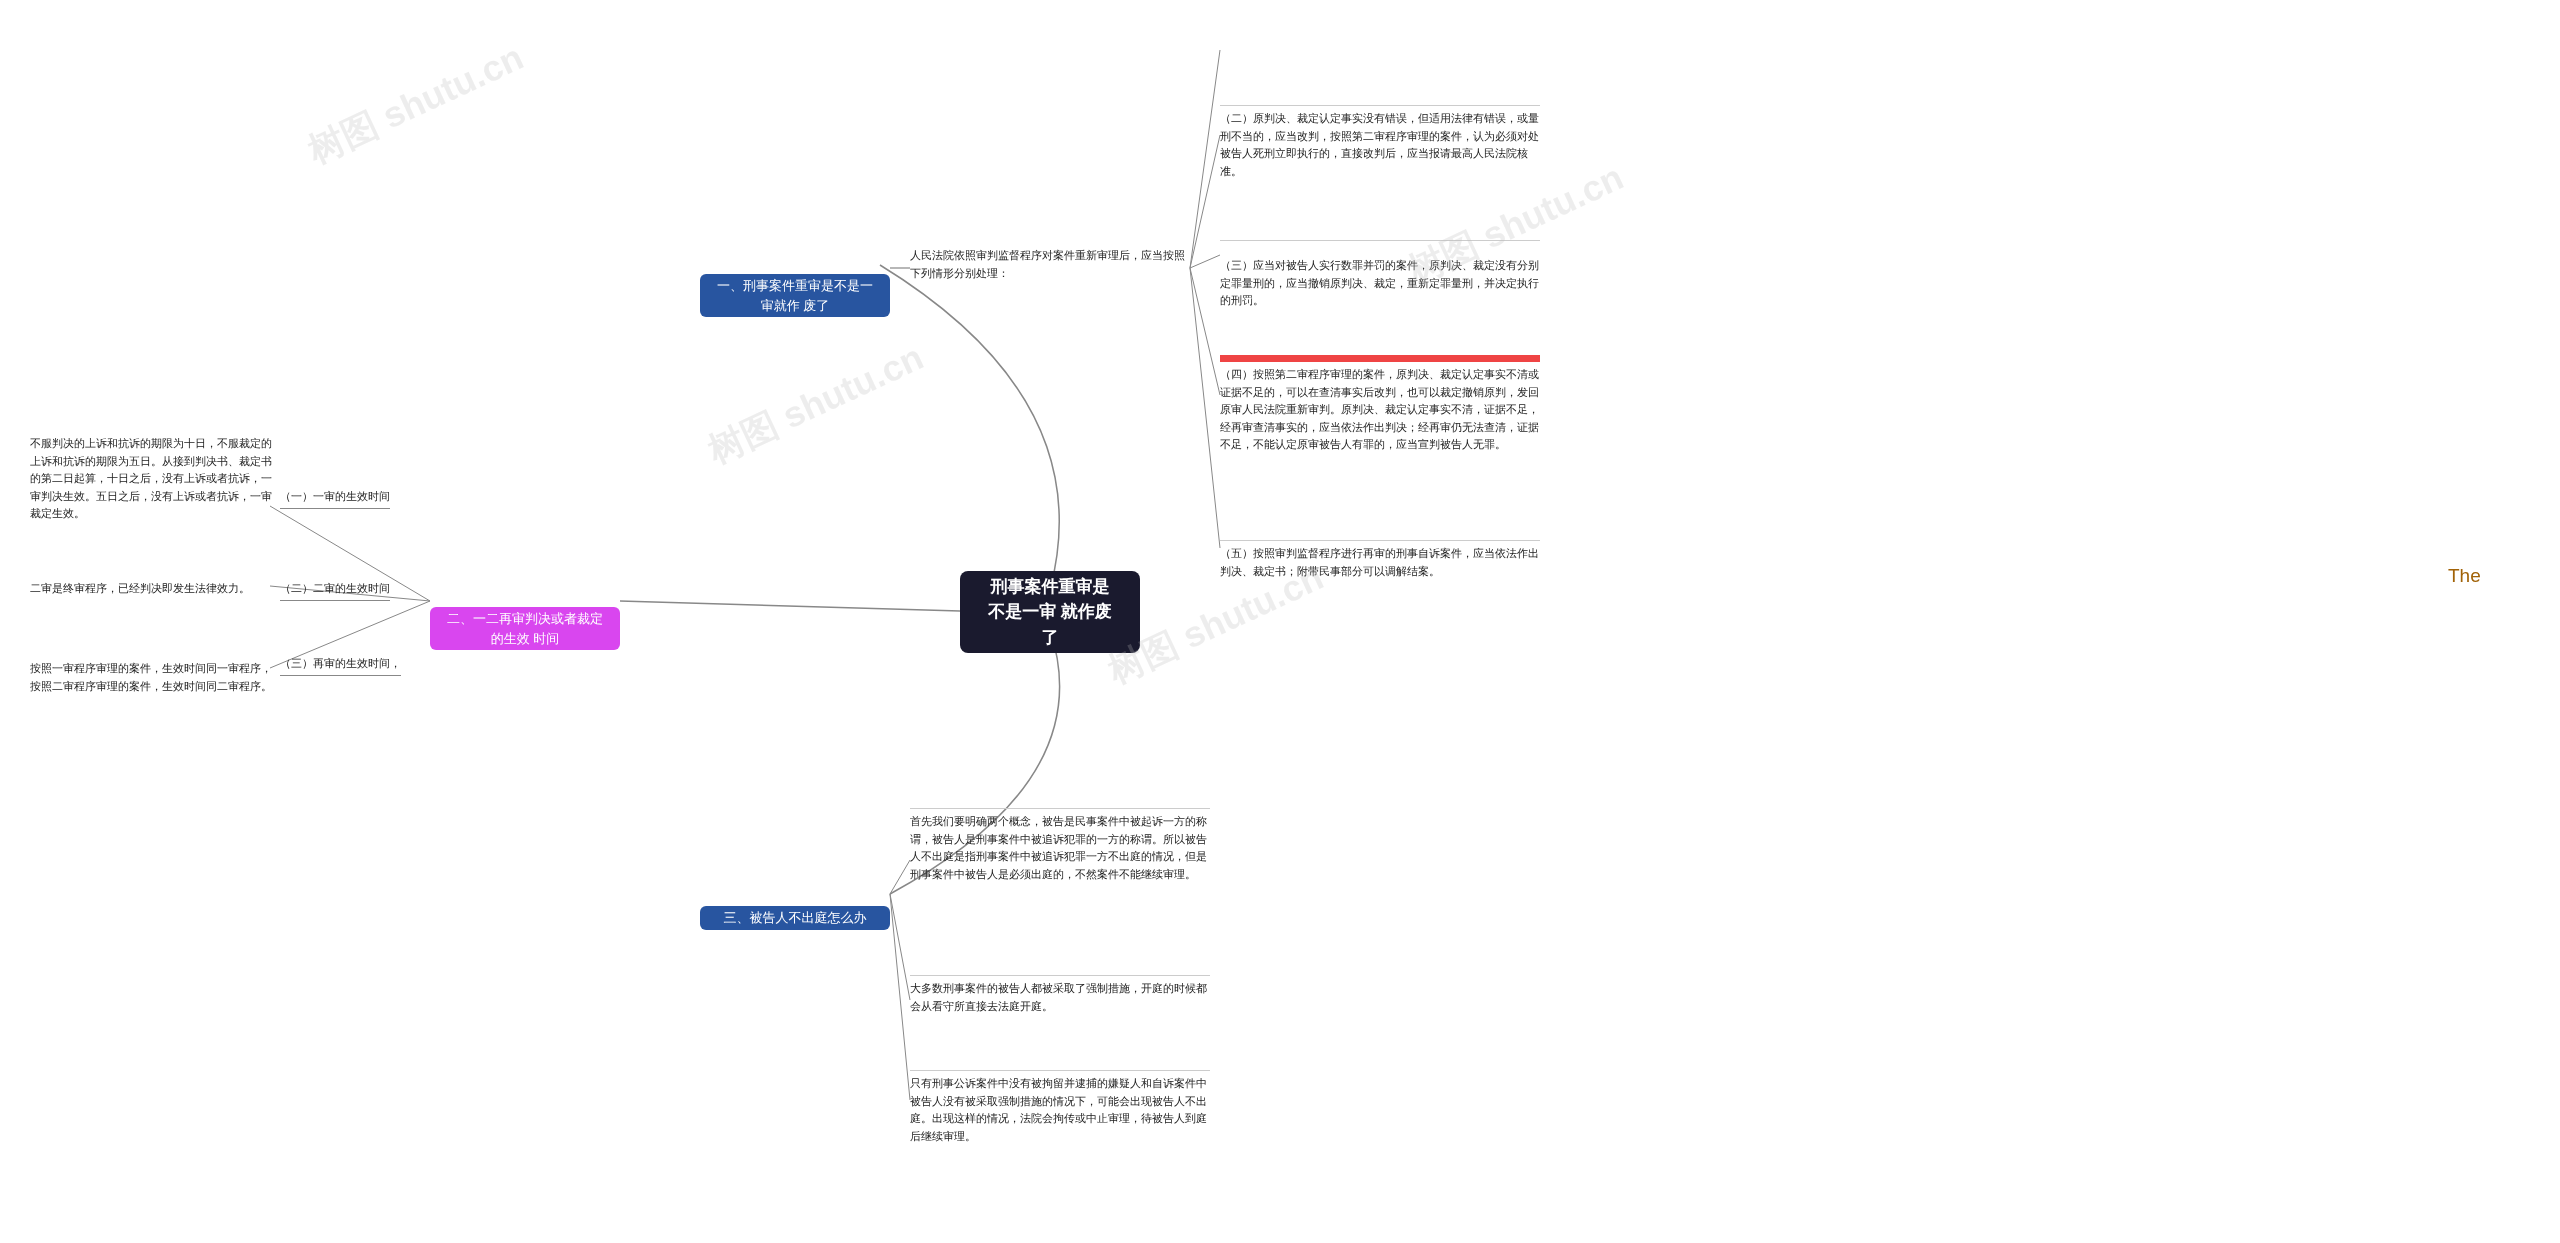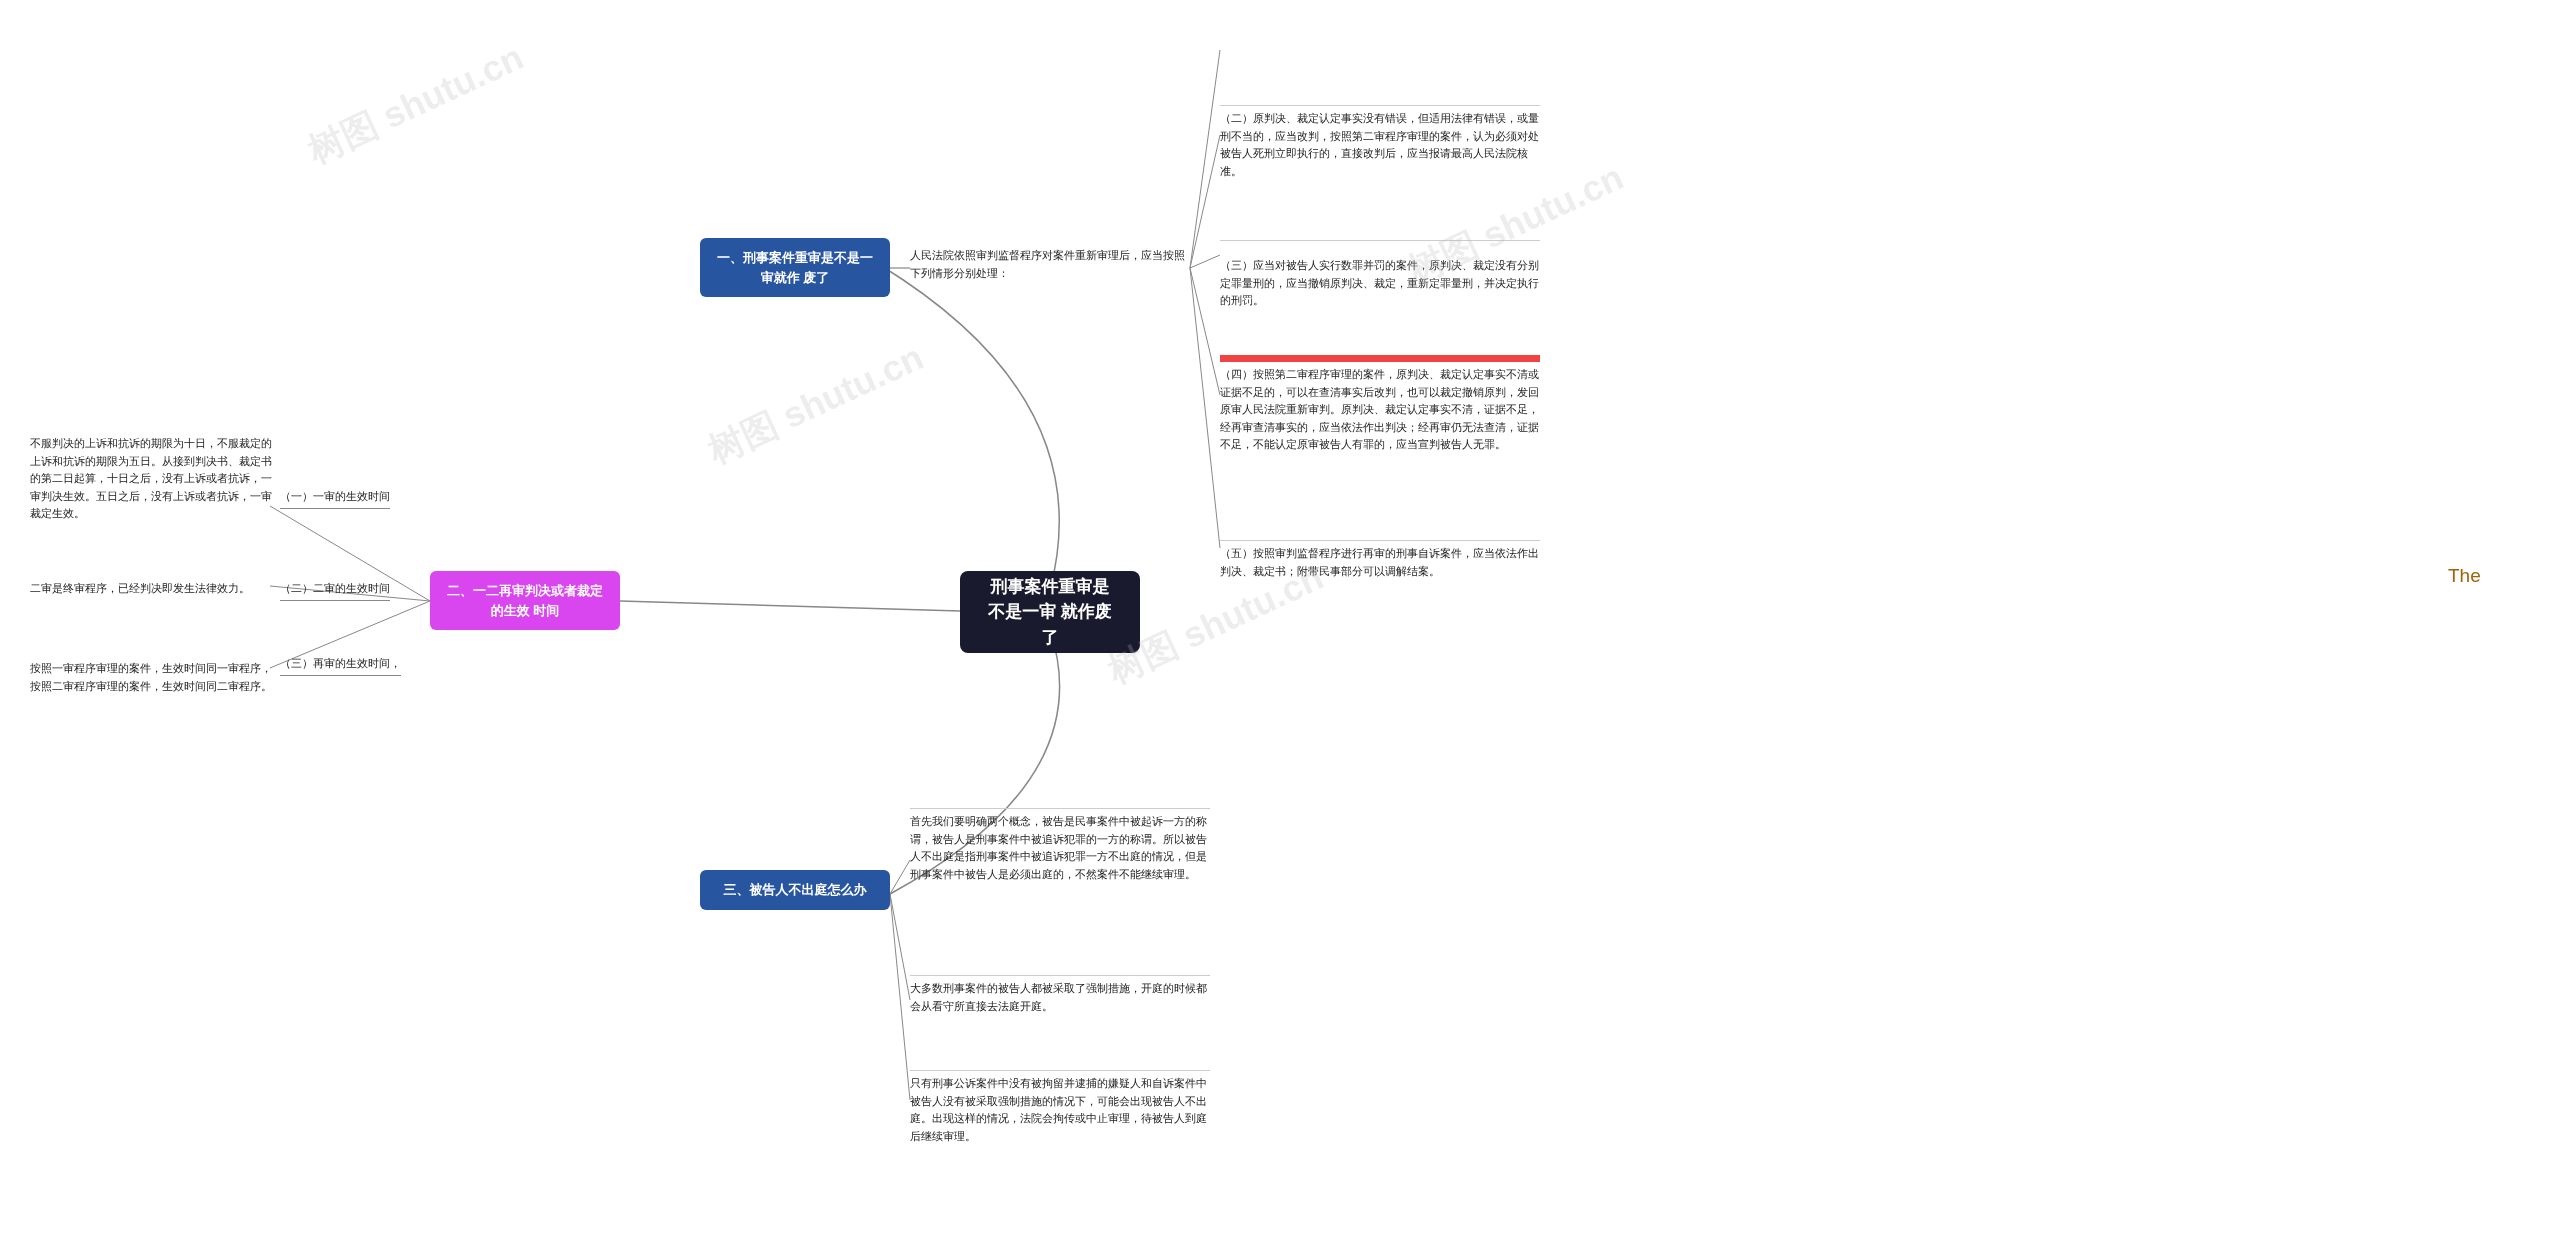--- a/index.html
+++ b/index.html
@@ -33,25 +33,26 @@
       line-height: 1.5;
       width: 180px;
     }
 
     
     .branch-node {
       position: absolute;
       background: #3366cc;
       color: #fff;
       border-radius: 6px;
-      padding: 10px 14px;
+      padding: 2px 14px;
       font-size: 13px;
-      font-weight: bold;
+      font-weight: normal;
       line-height: 1.5;
       text-align: center;
+      margin-top: 36px;
     }
 
     
     .leaf-text {
       position: absolute;
       font-size: 11px;
       color: #222;
       line-height: 1.6;
       max-width: 320px;
     }

